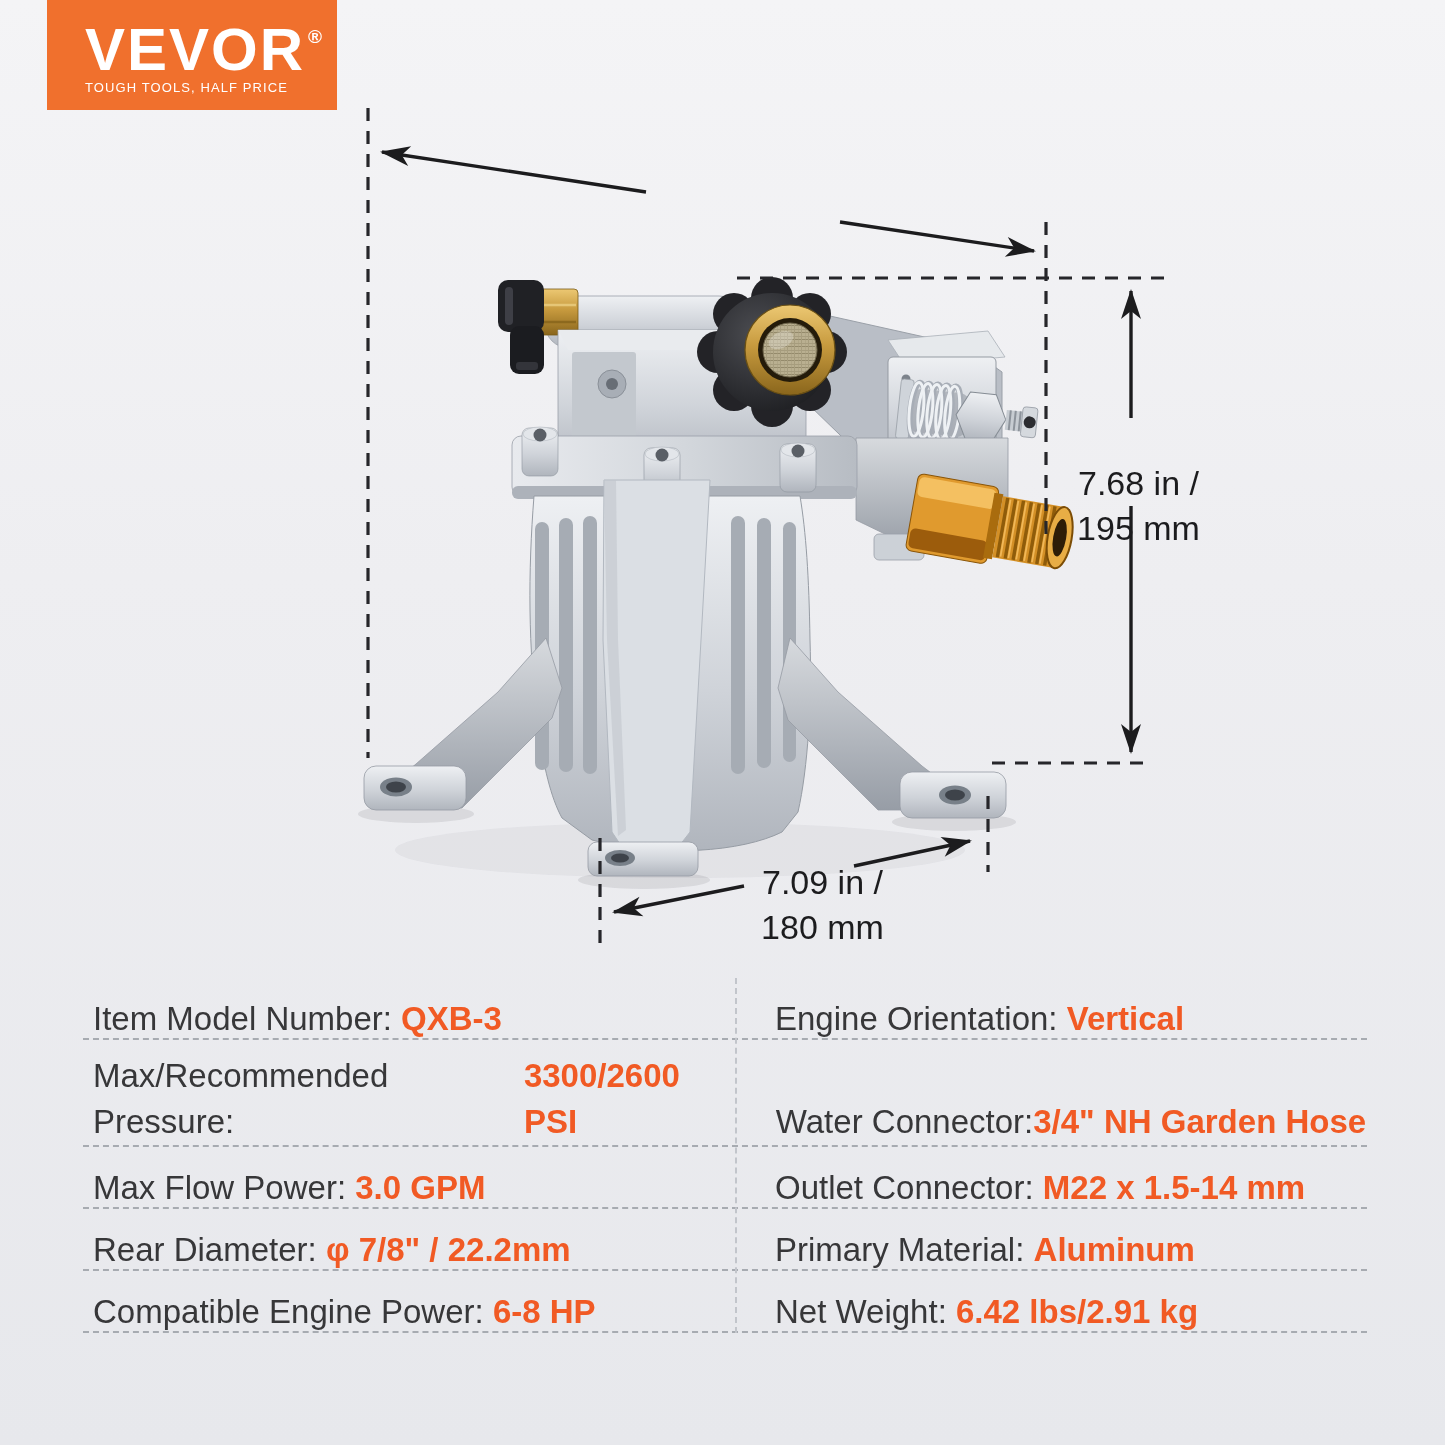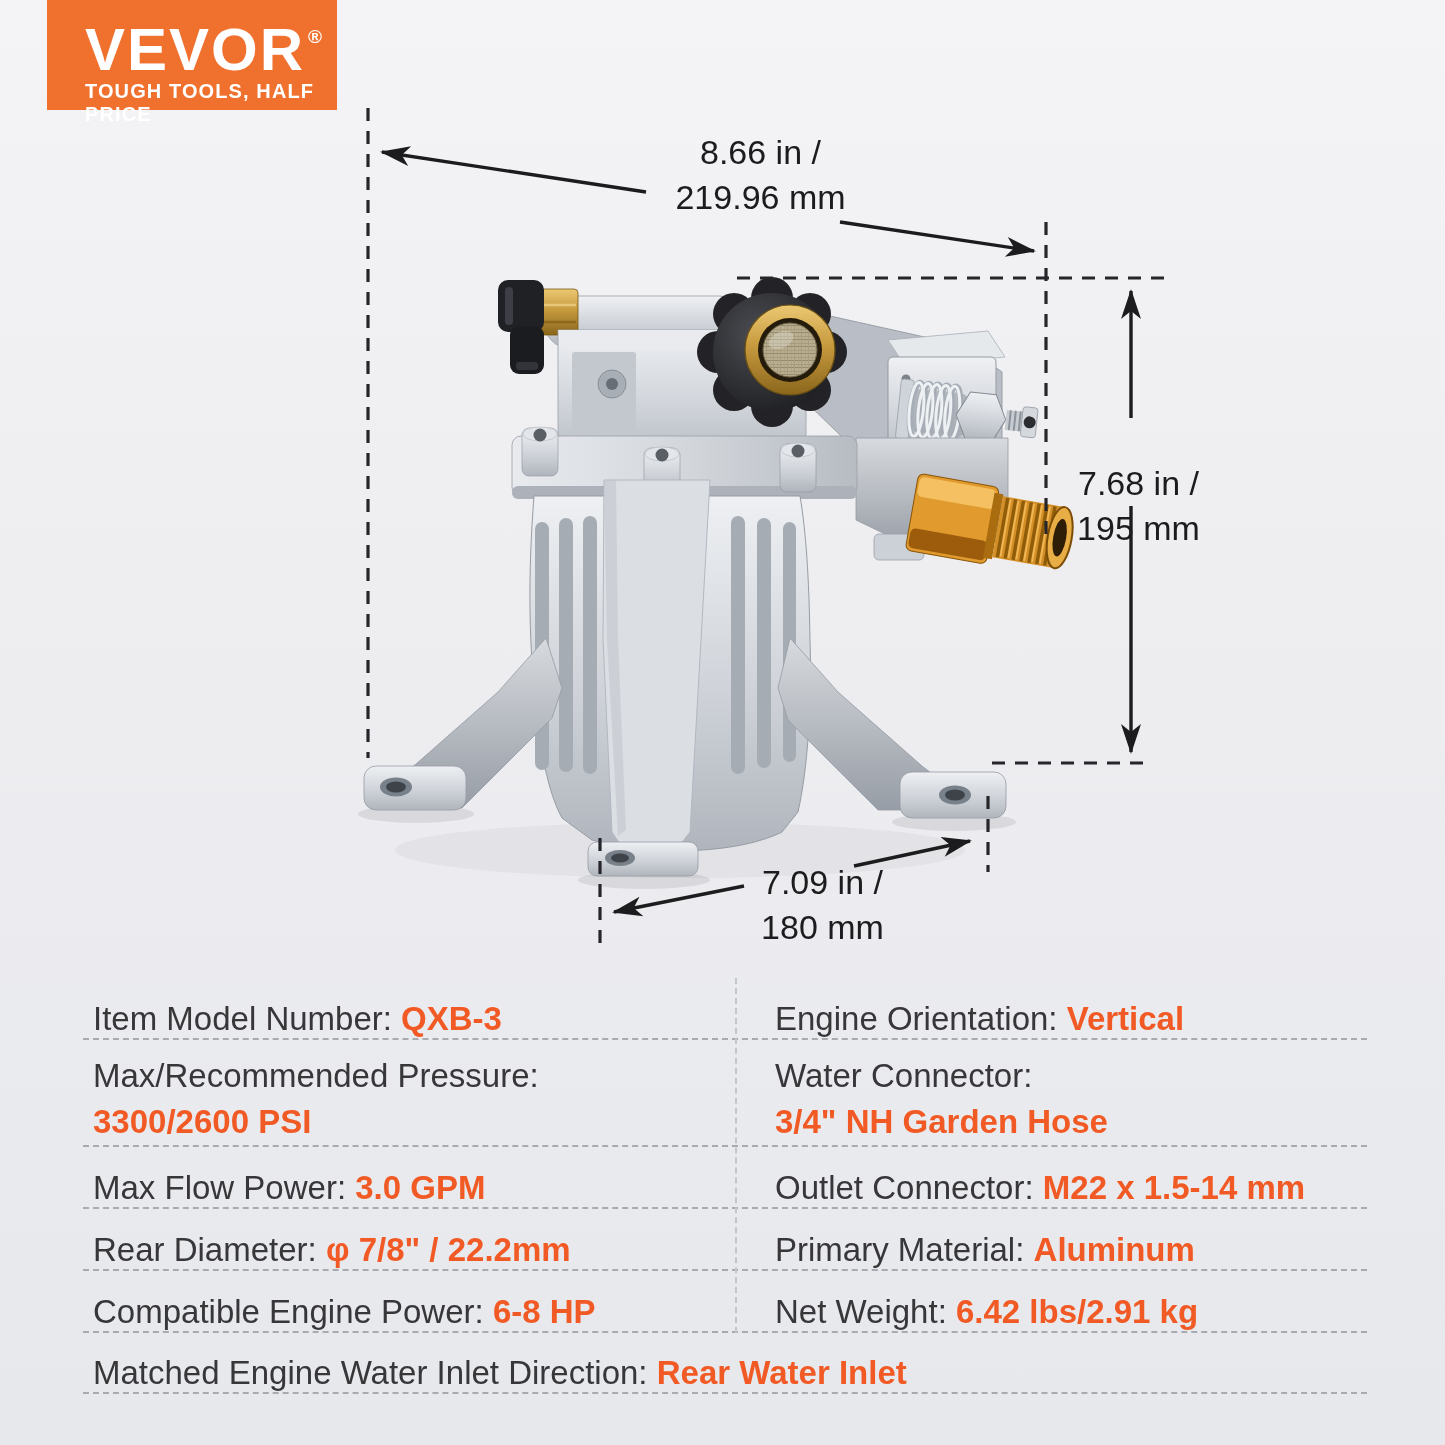--- a/index.html
+++ b/index.html
@@ -9,41 +9,41 @@
     background:linear-gradient(180deg,#f4f4f6 0%,#eeeef1 40%,#e7e8ec 100%);
     font-family:"Liberation Sans",sans-serif;
   }
   
   .logo{
     position:absolute;left:47px;top:0;width:290px;height:110px;
     background:#f0702d;color:#fff;padding:14px 0 8px 38px;
   }
   .logo-brand{font-weight:700;font-size:60px;line-height:58px;letter-spacing:2px;}
   .logo-brand sup{font-size:19px;font-weight:700;vertical-align:super;letter-spacing:0;position:relative;top:-6px;left:3px;}
-  .logo-tagline{font-weight:700;font-size:20px;letter-spacing:1.1px;margin-top:1px;}
+  .logo-tagline{font-weight:400;font-size:13px;letter-spacing:1.1px;margin-top:1px;}
   
   .art{position:absolute;left:0;top:0;}
   
   .dim{
     position:absolute;text-align:center;color:#1c1c1e;
     font-size:34px;line-height:45px;font-weight:400;white-space:nowrap;
   }
   .dim-top{left:588px;top:130px;width:345px;}
   .dim-right{left:1026px;top:449px;width:225px;margin-top:12px;}
   .dim-bottom{left:650px;top:860px;width:345px;}
   
   .spec-table{position:absolute;left:83px;top:978px;width:1284px;font-size:33px;color:#373739;}
   .spec-row{display:flex;border-bottom:2px dashed #a7abb1;align-items:flex-end;}
   .spec-row .cell{display:flex;align-items:center;}
   .spec-row .cell.c-left{width:652px;padding-left:10px;}
   .spec-row .cell.c-right{flex:1;padding-left:40px;}
   .spec-row.h1{height:62px;}
   .spec-row.h2{height:107px;}
   .spec-row.h3{height:61px;}
-  .spec-row .cell.two{flex-direction:column;align-items:flex-start;justify-content:center;line-height:46px;}
+  .spec-row .cell.two{flex-direction:row;align-items:flex-start;justify-content:center;line-height:46px;}
   .val{font-weight:700;color:#f15a24;}
   .lbl{font-weight:400;}
   .col-divider{
     position:absolute;left:735px;top:978px;height:355px;width:0;
     border-left:2px dashed #c2c5cb;
   }
 </style>
 </head>
 <body>
 
@@ -238,24 +238,20 @@
     <g stroke="#1c1c1e" stroke-width="3.4" fill="none">
       <path d="M646 192 L382 152" marker-end="url(#ah)"></path>
       <path d="M840 222 L1034 251" marker-end="url(#ah)"></path>
       <path d="M1131 418 V291" marker-end="url(#ah)"></path>
       <path d="M1131 506 V752" marker-end="url(#ah)"></path>
       <path d="M744 886 L614 912" marker-end="url(#ah)"></path>
       <path d="M854 866 L970 841" marker-end="url(#ah)"></path>
     </g>
   </svg>
 
-  <div class="dim dim-top">
-    <div>8.66 in /</div>
-    <div>219.96 mm</div>
-  </div>
   <div class="dim dim-right">
     <div>7.68 in /</div>
     <div>195 mm</div>
   </div>
   <div class="dim dim-bottom">
     <div>7.09 in /</div>
     <div>180 mm</div>
   </div>
 
   <div class="spec-table">
@@ -300,22 +296,17 @@
 
     <div class="spec-row h1">
       <div class="cell c-left">
         <span><span class="lbl">Compatible Engine Power: </span><span class="val">6-8 HP</span></span>
       </div>
       <div class="cell c-right">
         <span><span class="lbl">Net Weight: </span><span class="val">6.42 lbs/2.91 kg</span></span>
       </div>
     </div>
 
-    <div class="spec-row h3">
-      <div class="cell" style="padding-left:10px;">
-        <span><span class="lbl">Matched Engine Water Inlet Direction: </span><span class="val">Rear Water Inlet</span></span>
-      </div>
-    </div>
 
   </div>
   <div class="col-divider"></div>
 
 </div>
 
 </body></html>

